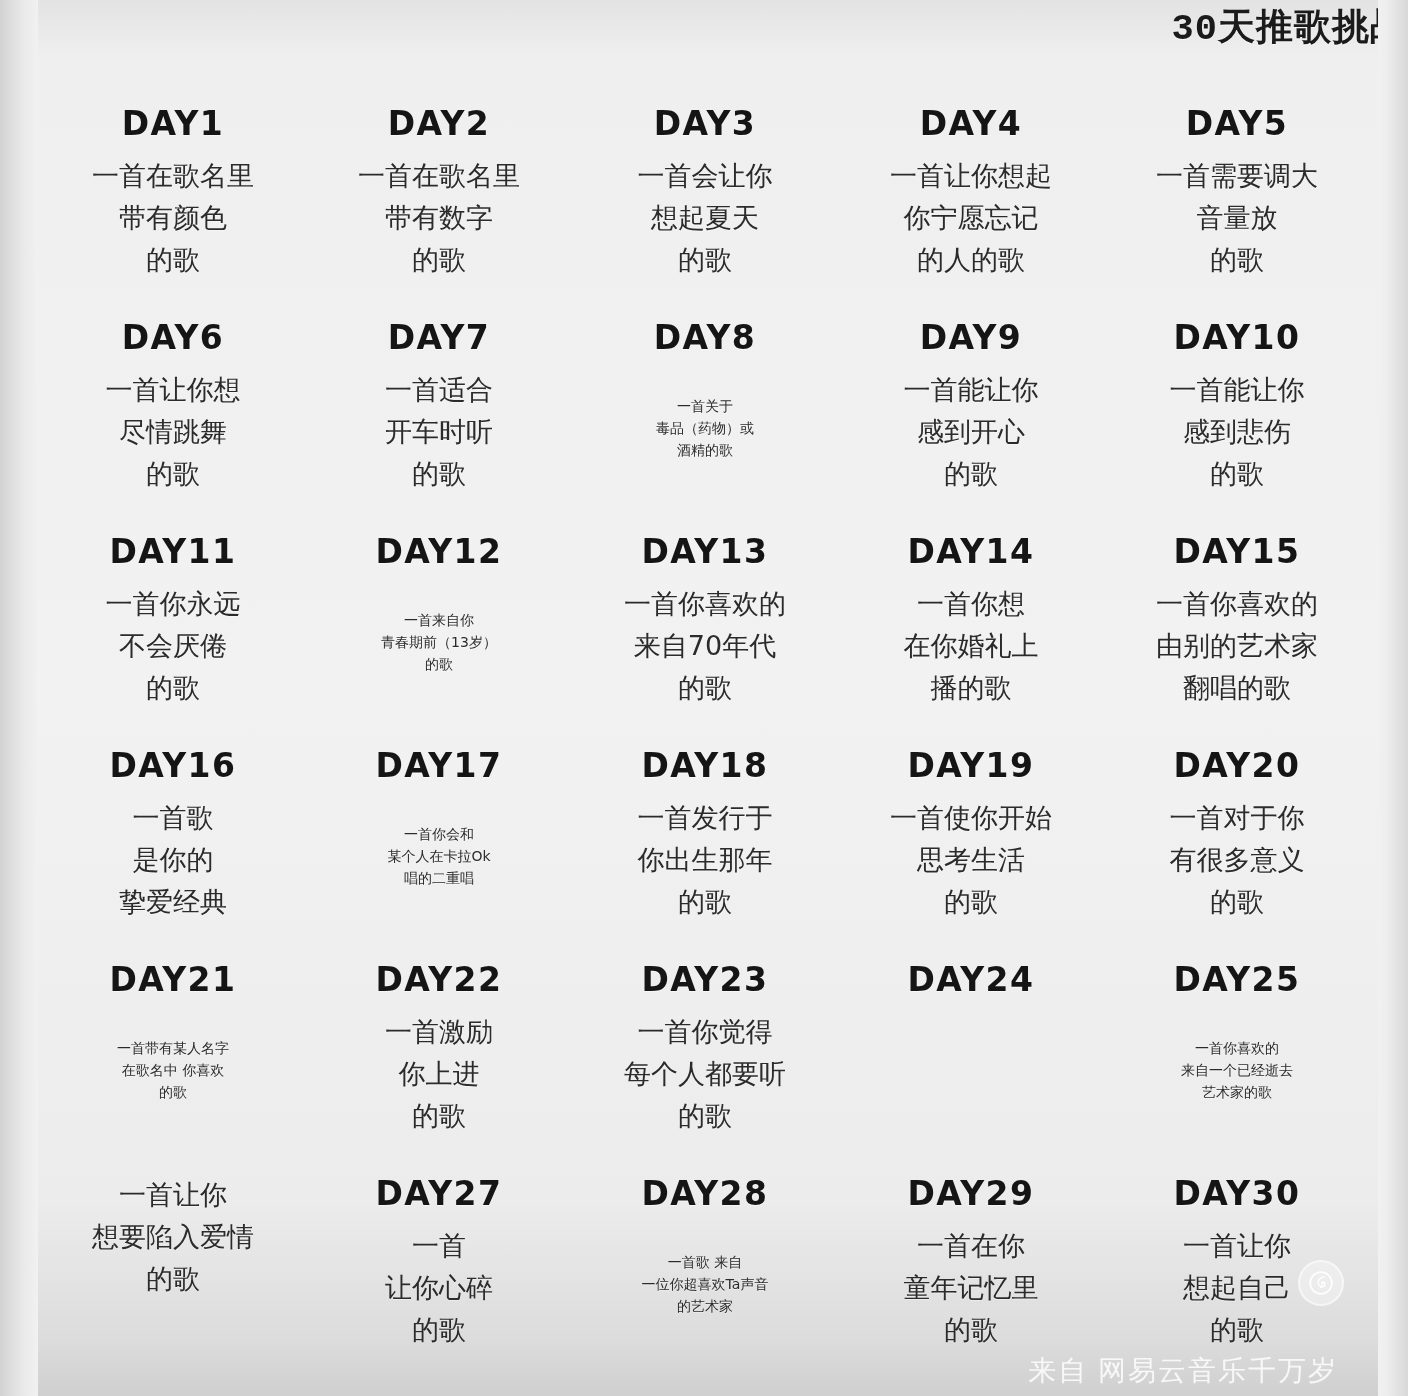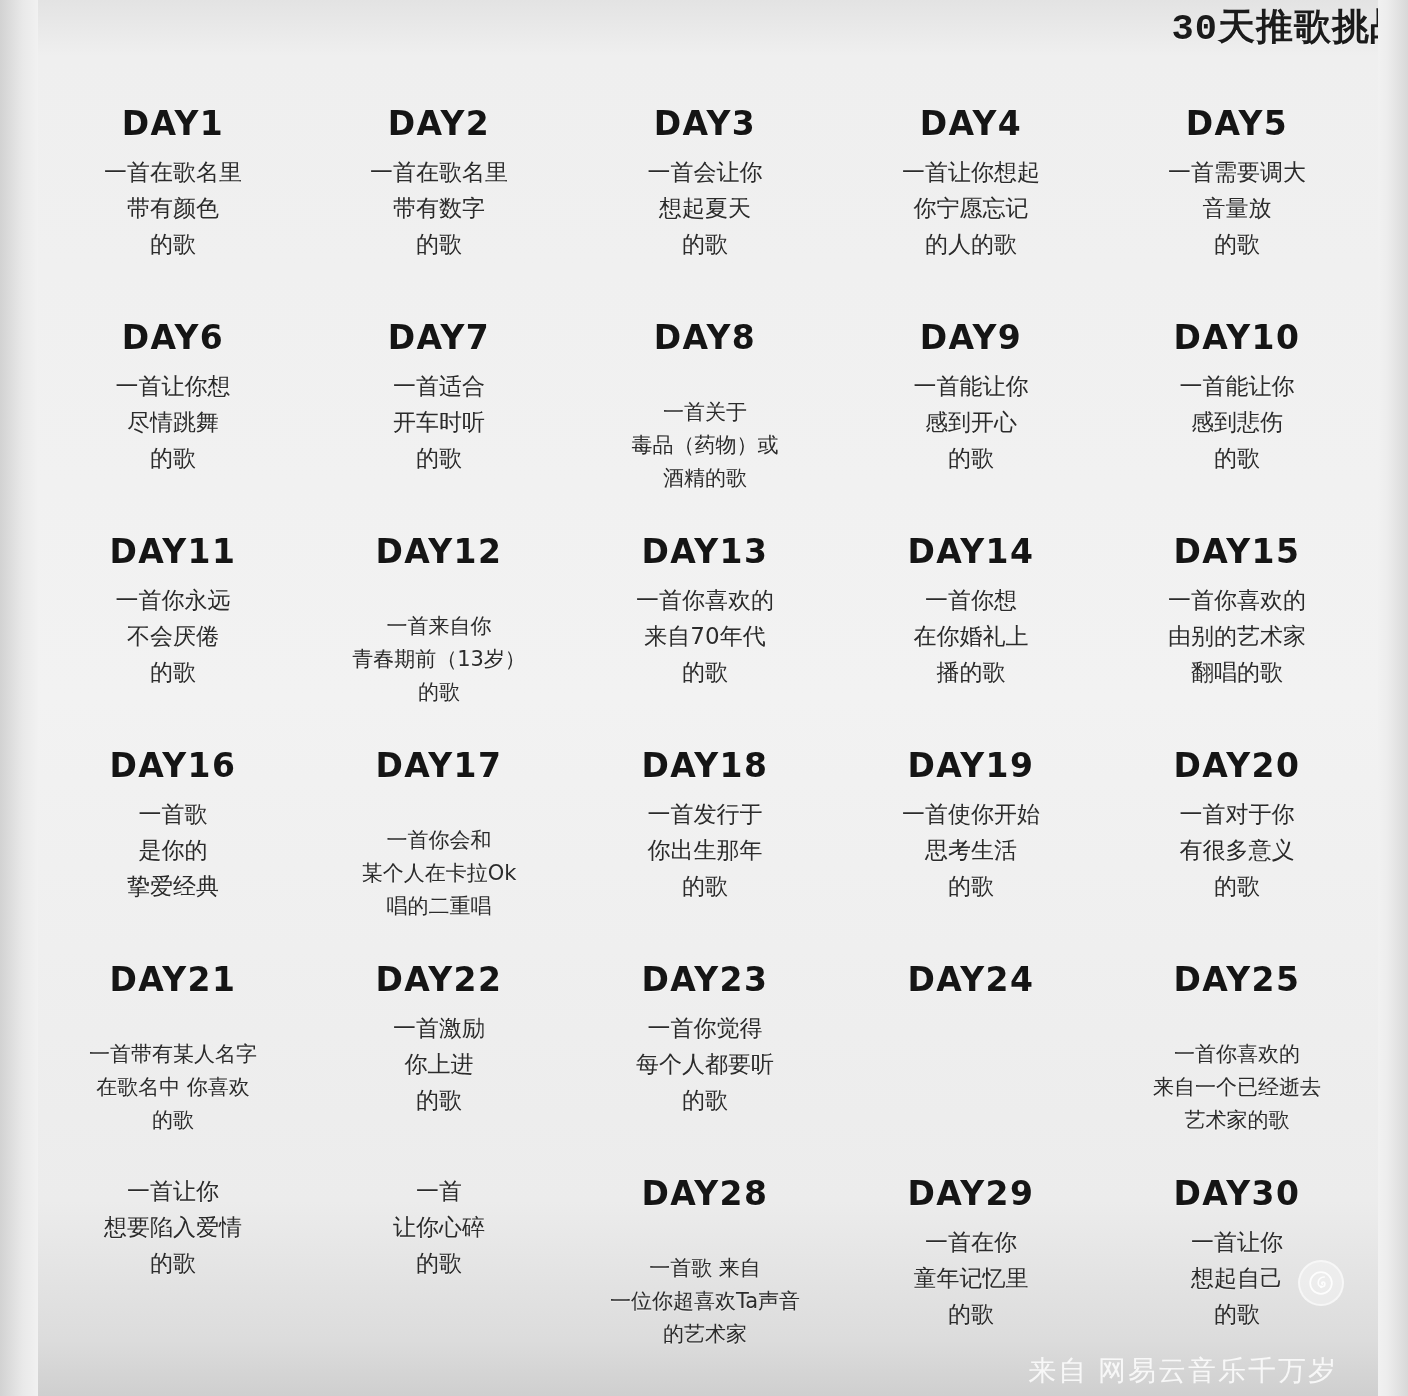--- a/index.html
+++ b/index.html
@@ -69,28 +69,28 @@
     font-family: "DejaVu Sans", sans-serif;
     font-weight: bold;
     font-size: 33px;
     letter-spacing: 1.5px;
     color: #151515;
     margin-bottom: 12px;
     text-shadow: 0 1px 0 rgba(255,255,255,0.55);
   }
   .day-desc {
     font-family: "DejaVu Sans", sans-serif;
-    font-size: 23px;
+    font-size: 27px;
     line-height: 1.56;
     color: #2b2b2b;
     white-space: pre-line;
     text-shadow: 0 1px 0 rgba(255,255,255,0.4);
   }
   .desc-small {
-    font-size: 21px;
+    font-size: 14px;
     margin-top: 39px;
   }
   .watermark-text {
     position: absolute;
     right: 70px;
     bottom: 6px;
     font-family: Liberation Sans, sans-serif;
     font-size: 28px;
     color: rgba(255,255,255,0.82);
     letter-spacing: 2px;
@@ -272,20 +272,21 @@
 来自一个已经逝去
 艺术家的歌</div>
     </div>
 
     <div class="cell">
       <div class="day-desc">一首让你
 想要陷入爱情
 的歌</div>
     </div>
     <div class="cell">
+      <div class="day-label">DAY27</div>
       <div class="day-desc">一首
 让你心碎
 的歌</div>
     </div>
     <div class="cell">
       <div class="day-label">DAY28</div>
       <div class="day-desc desc-small">一首歌 来自
 一位你超喜欢Ta声音
 的艺术家</div>
     </div>

